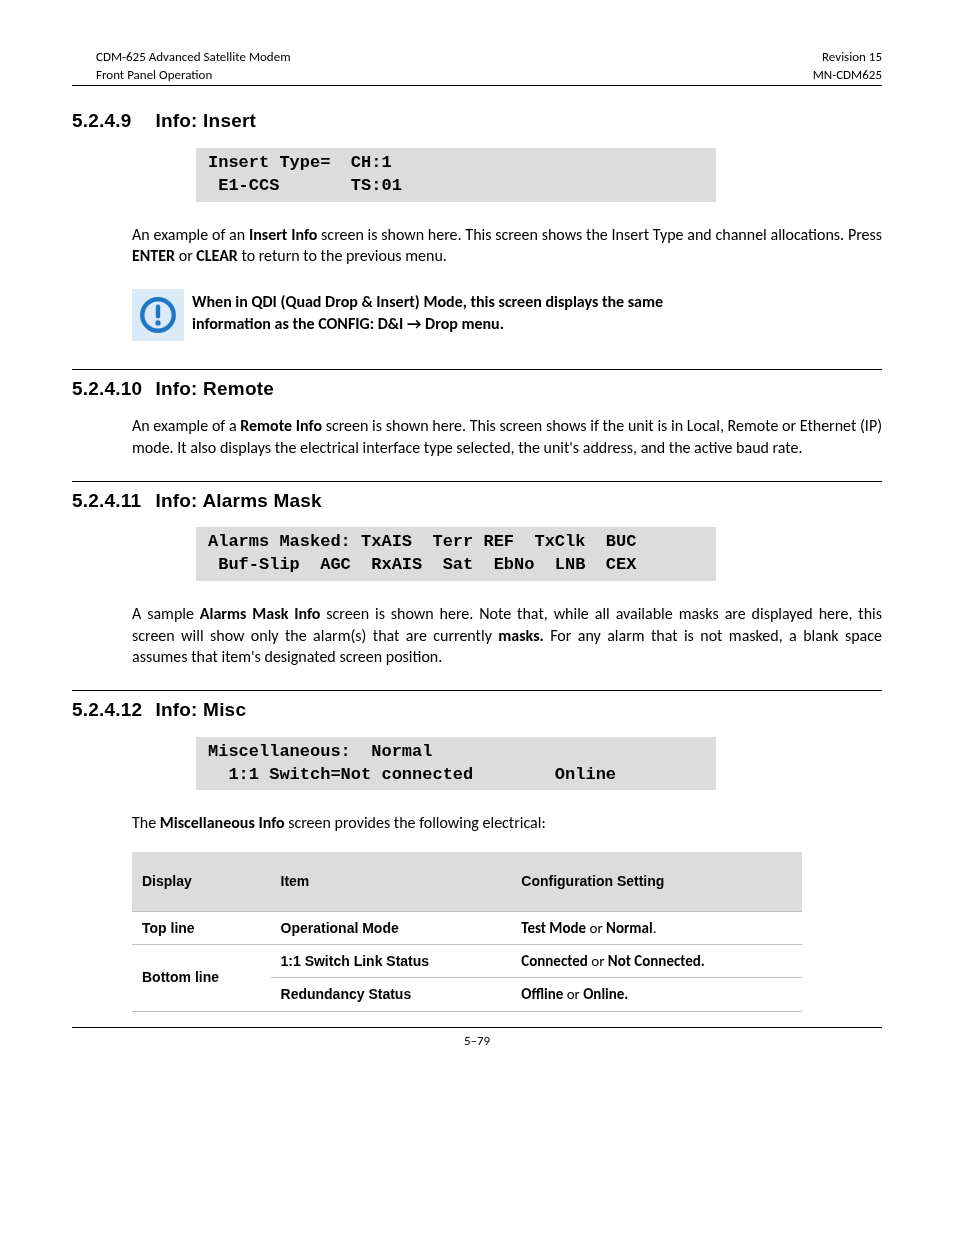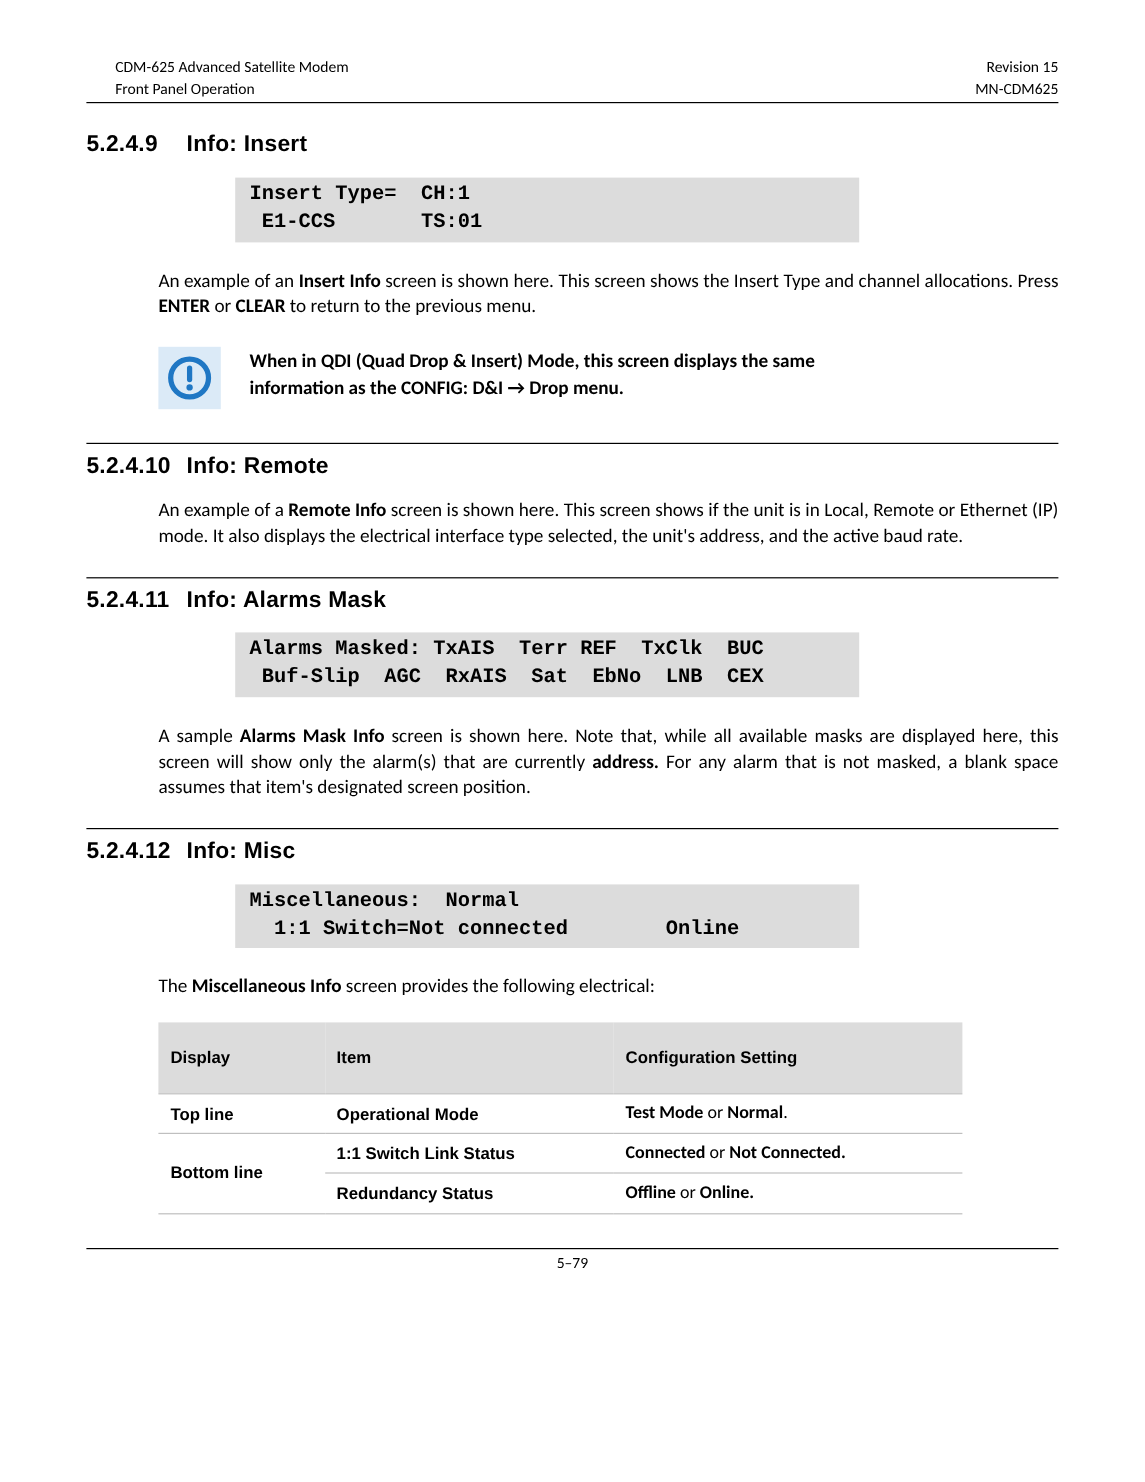--- a/index.html
+++ b/index.html
@@ -44,21 +44,21 @@
     line-height: 1.35;
   }
   p.body {
     text-align: justify;
     margin: 0 0 22px 60px;
   }
   .note-row {
     display: flex;
     align-items: flex-start;
     margin: 0 0 28px 60px;
-    gap: 24px;
+    gap: 8px;
   }
   .note-icon {
     width: 52px; height: 52px;
     background: #dbeaf7;
     display: flex; align-items: center; justify-content: center;
     flex: 0 0 52px;
   }
   .note-icon svg { width: 42px; height: 42px; }
   .note-text { font-weight: 700; line-height: 1.4; padding-top: 2px; }
   .arrow { display:inline-block; font-weight:700; }
@@ -85,21 +85,21 @@
     vertical-align: middle;
     font-family: Calibri, "Segoe UI", sans-serif;
     font-size: 15px;
   }
   table.info td.label { font-family: Arial, Helvetica, sans-serif; font-weight:700; font-size:14px;}
   .pagefoot {
     border-top: 1px solid #000;
     text-align: center;
     font-size: 13px;
     padding-top: 4px;
-    margin-top: 28px;
+    margin-top: 15px;
   }
   .b { font-weight:700; }
 </style>
 </head>
 <body>
 
 <div class="hdr">
   <div class="col">
     <span>CDM-625 Advanced Satellite Modem</span><br>
     <span>Front Panel Operation</span>
@@ -150,21 +150,21 @@
 <hr class="hr-thin">
 
 <div class="sec-block">
   <h2 class="section">
     <span class="num">5.2.4.11</span>
     <span>Info: Alarms Mask</span>
   </h2>
   <div class="screen">Alarms Masked: TxAIS  Terr REF  TxClk  BUC
  Buf-Slip  AGC  RxAIS  Sat  EbNo  LNB  CEX</div>
   <p class="body">
-    <span>A sample </span><span class="b">Alarms Mask Info</span><span> screen is shown here. Note that, while all available masks are displayed here, this screen will show only the alarm(s) that are currently </span><span class="b">address.</span><span> For any alarm that is not masked, a blank space assumes that item's designated screen position.</span>
+    <span>A sample </span><span class="b">Alarms Mask Info</span><span> screen is shown here. Note that, while all available masks are displayed here, this screen will show only the alarm(s) that are currently </span><span class="b">masks.</span><span> For any alarm that is not masked, a blank space assumes that item's designated screen position.</span>
   </p>
 </div>
 
 <hr class="hr-thin">
 
 <div class="sec-block">
   <h2 class="section">
     <span class="num">5.2.4.12</span>
     <span>Info: Misc</span>
   </h2>

